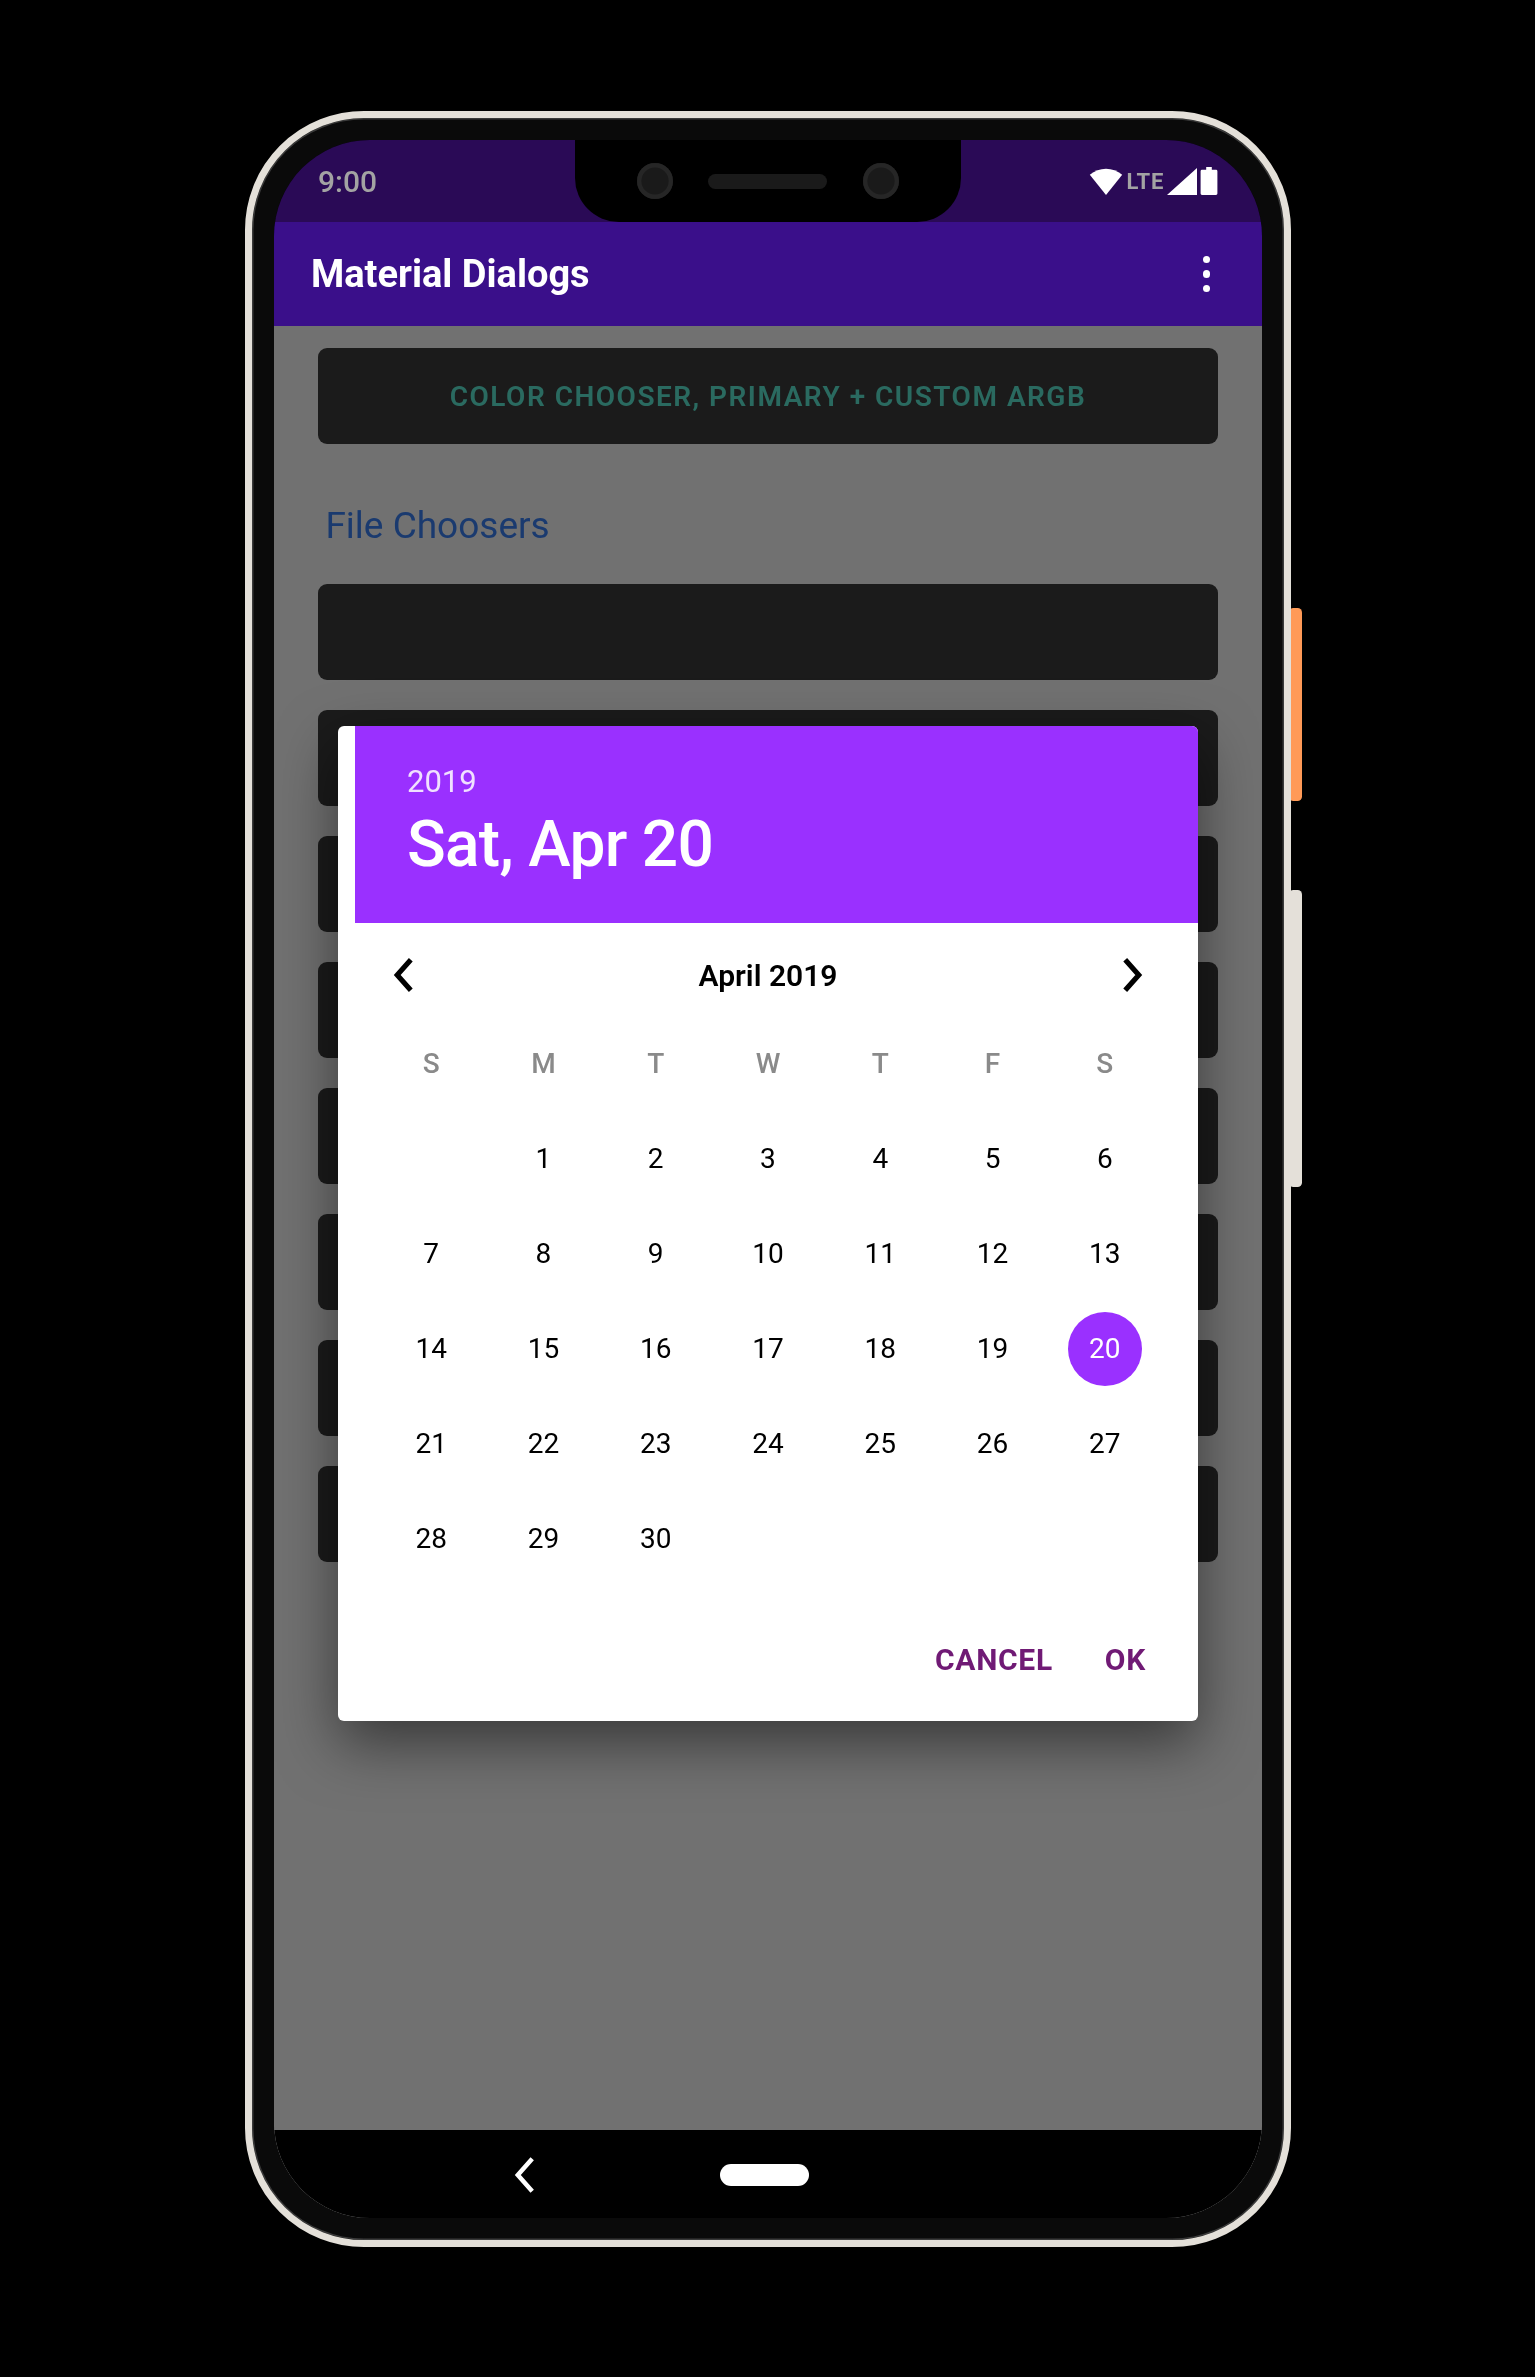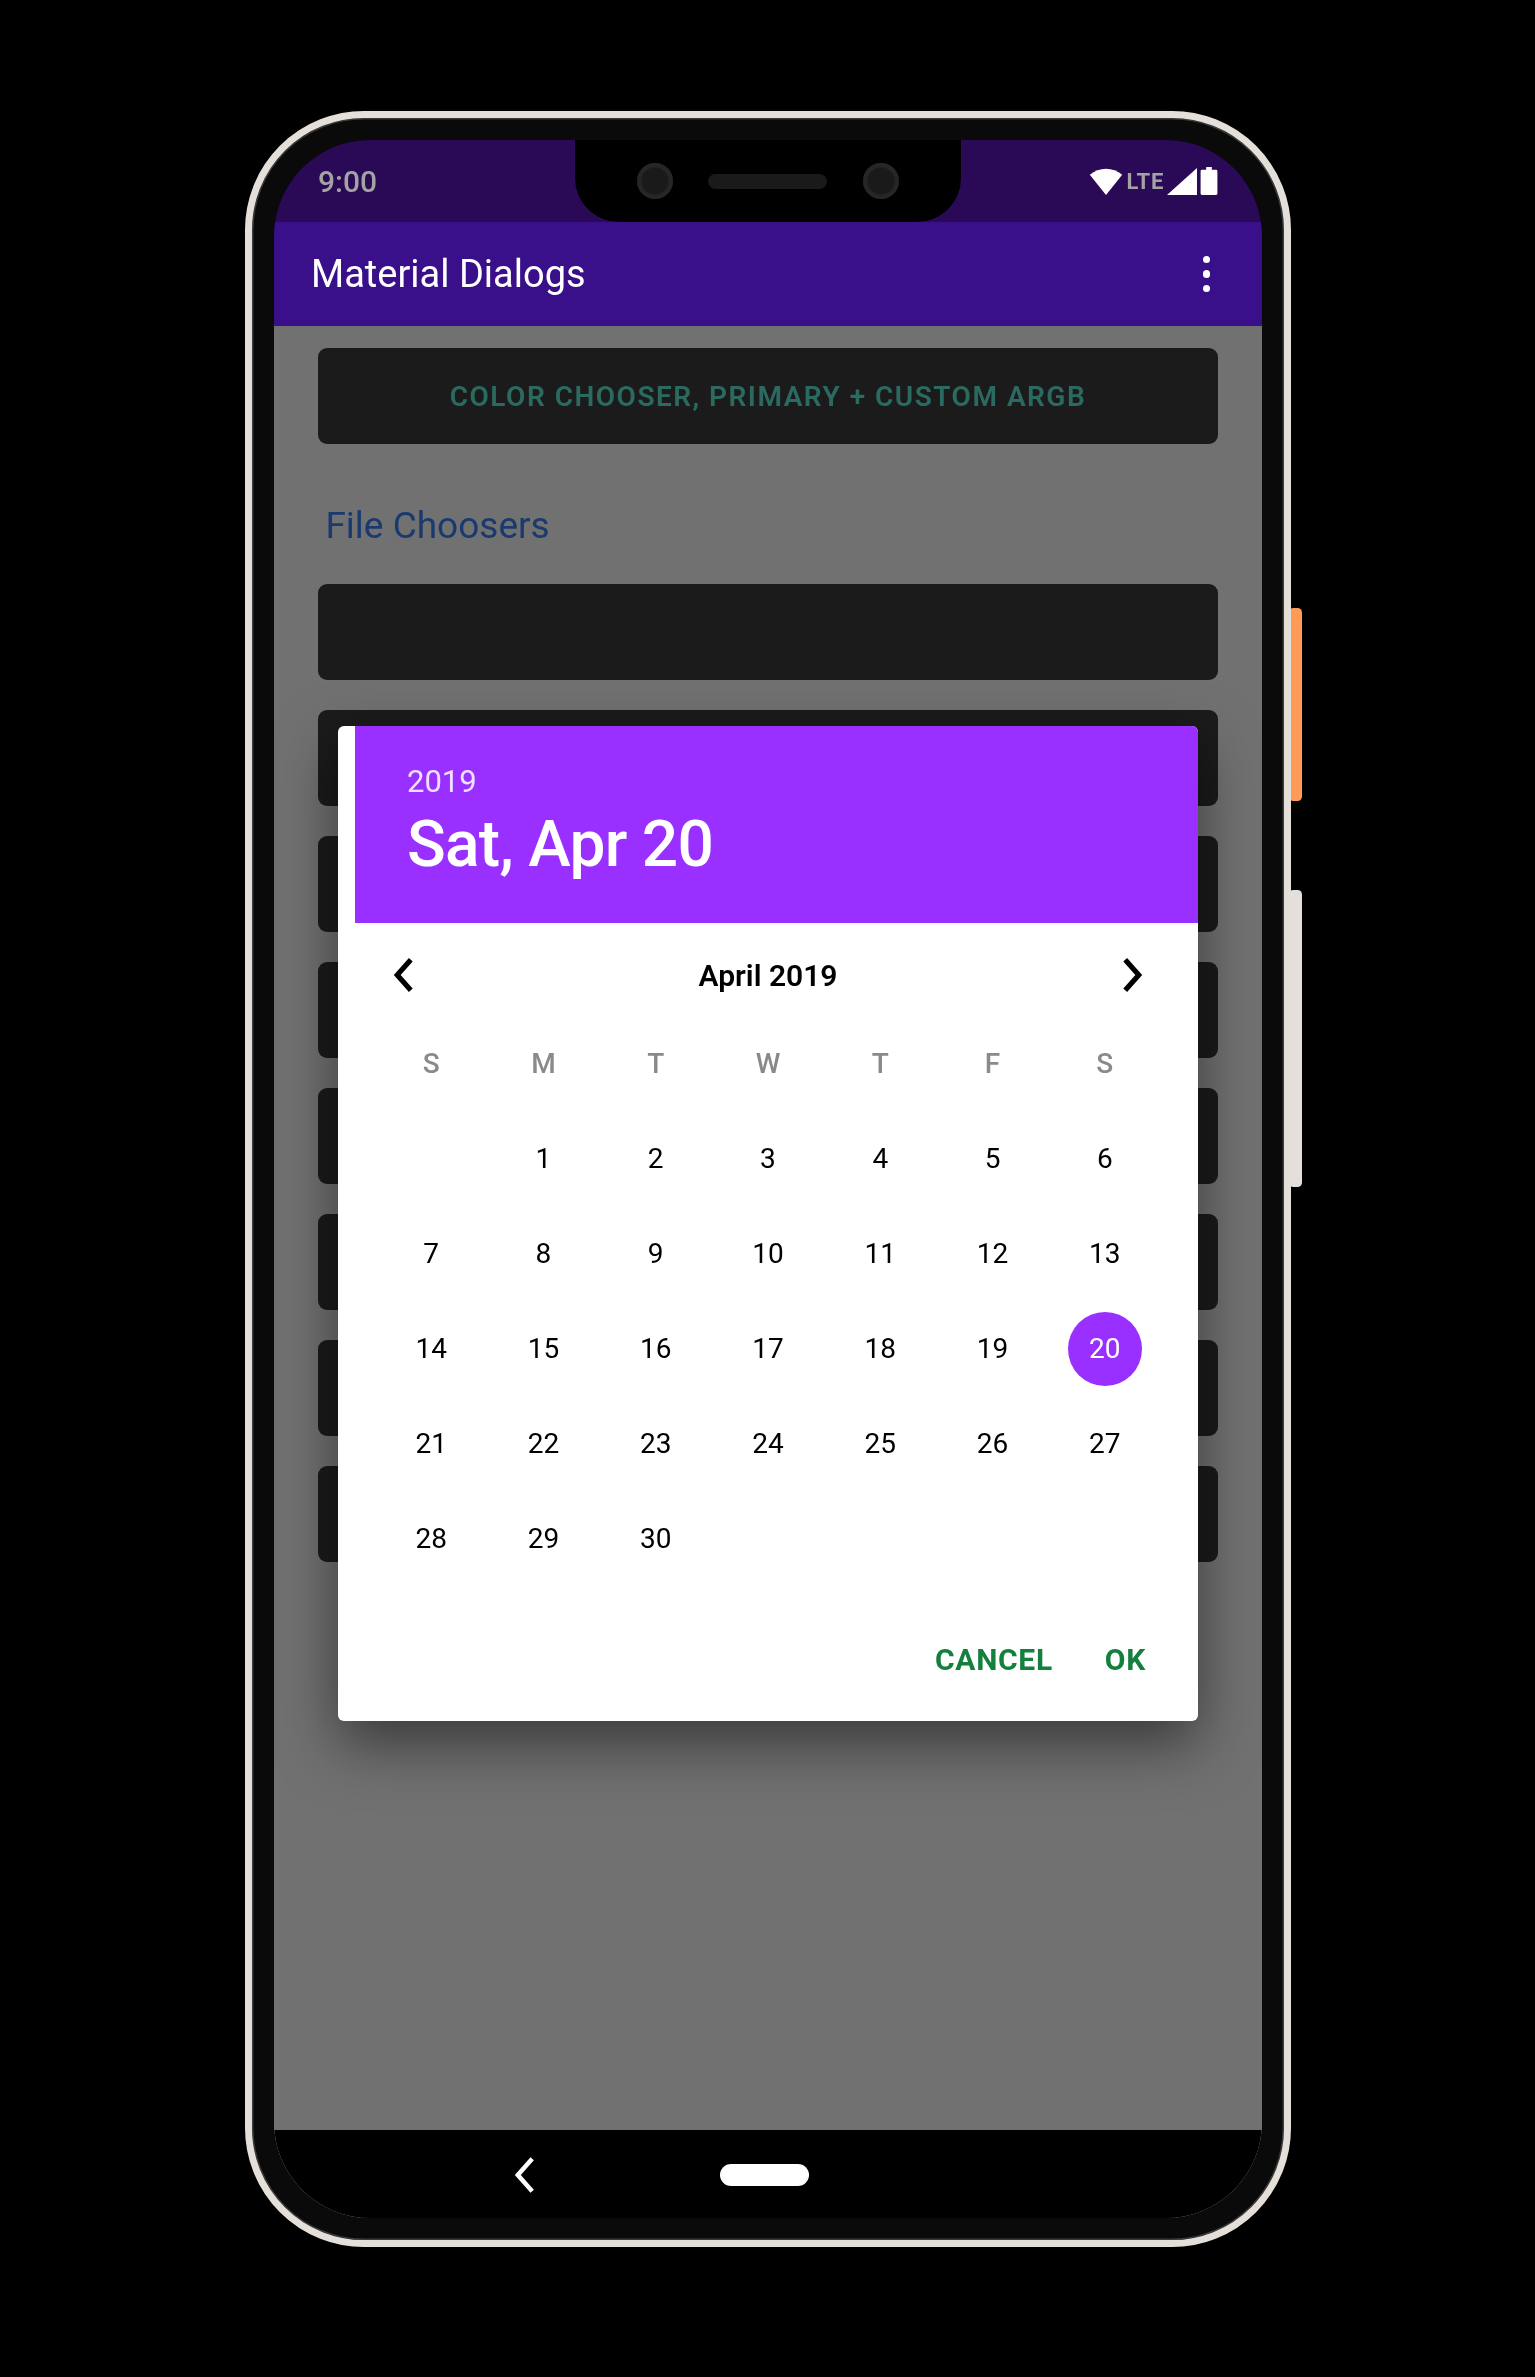--- a/index.html
+++ b/index.html
@@ -71,21 +71,21 @@
 
   
   .appbar {
     height: 104px;
     background: #3a0f8a;
     display: flex;
     align-items: center;
     padding: 0 37px;
     color: #fff;
     font-size: 38px;
-    font-weight: 400;
+    font-weight: 700;
     justify-content: space-between;
   }
   .appbar .dots { display: flex; flex-direction: column; gap: 7.4px; padding: 15px; }
   .appbar .dots span { width: 7.4px; height: 7.4px; border-radius: 50%; background: #fff; }
 
   
   .content {
     position: relative;
     height: calc(100% - 185px);
     background: #fafafa;
@@ -195,21 +195,21 @@
   }
   .cal-cell.sel { color: #fff; z-index: 0; }
 
   .dlg-actions {
     display: flex;
     justify-content: flex-end;
     gap: 52px;
     padding: 44px 52px 44px;
     font-size: 30px;
     font-weight: 700;
-    color: #15803d;
+    color: #701a75;
     letter-spacing: 0.7px;
   }
   .dlg-actions span { cursor: pointer; }
 </style>
 </head>
 <body>
 
 <div class="side-btn side-orange" style="left:1289px; top:608px; width:13.3px; height:193px;"></div>
 <div class="side-btn" style="left:1289px; top:890px; width:13.3px; height:297px; background:#e4e0d9;"></div>
 

